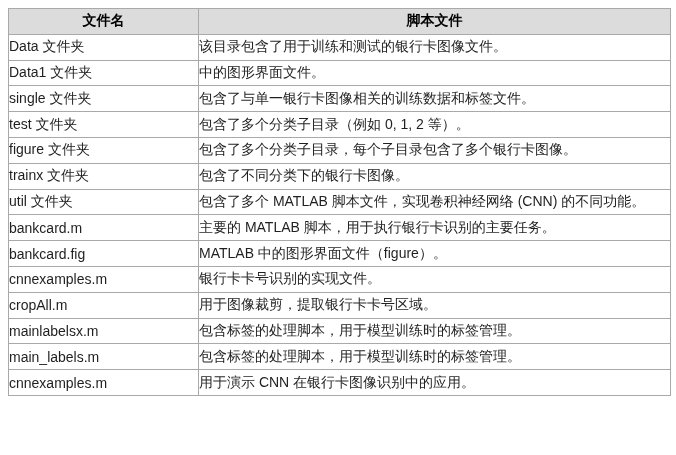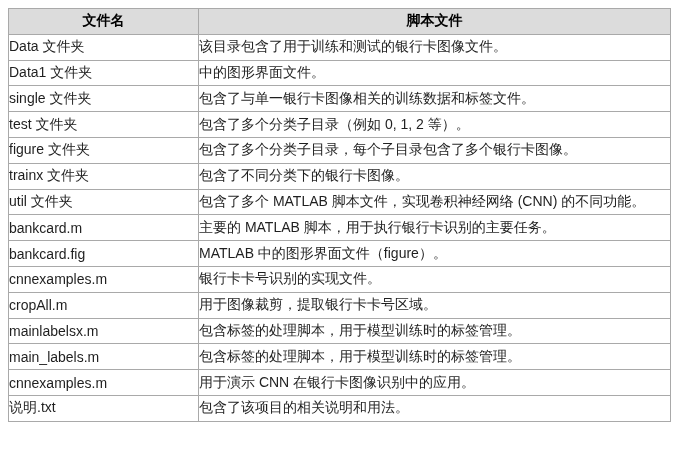--- a/index.html
+++ b/index.html
@@ -123,19 +123,15 @@
   <tr>
     <td class="col-name">main_labels.m</td>
     <td class="col-desc">包含标签的处理脚本，用于模型训练时的标签管理。</td>
   </tr>
 
   <tr>
     <td class="col-name">cnnexamples.m</td>
     <td class="col-desc">用于演示 CNN 在银行卡图像识别中的应用。</td>
   </tr>
 
-  <tr>
-    <td class="col-name">说明.txt</td>
-    <td class="col-desc">包含了该项目的相关说明和用法。</td>
-  </tr>
 </tbody>
   </table>
 </div>
 
 </body></html>

